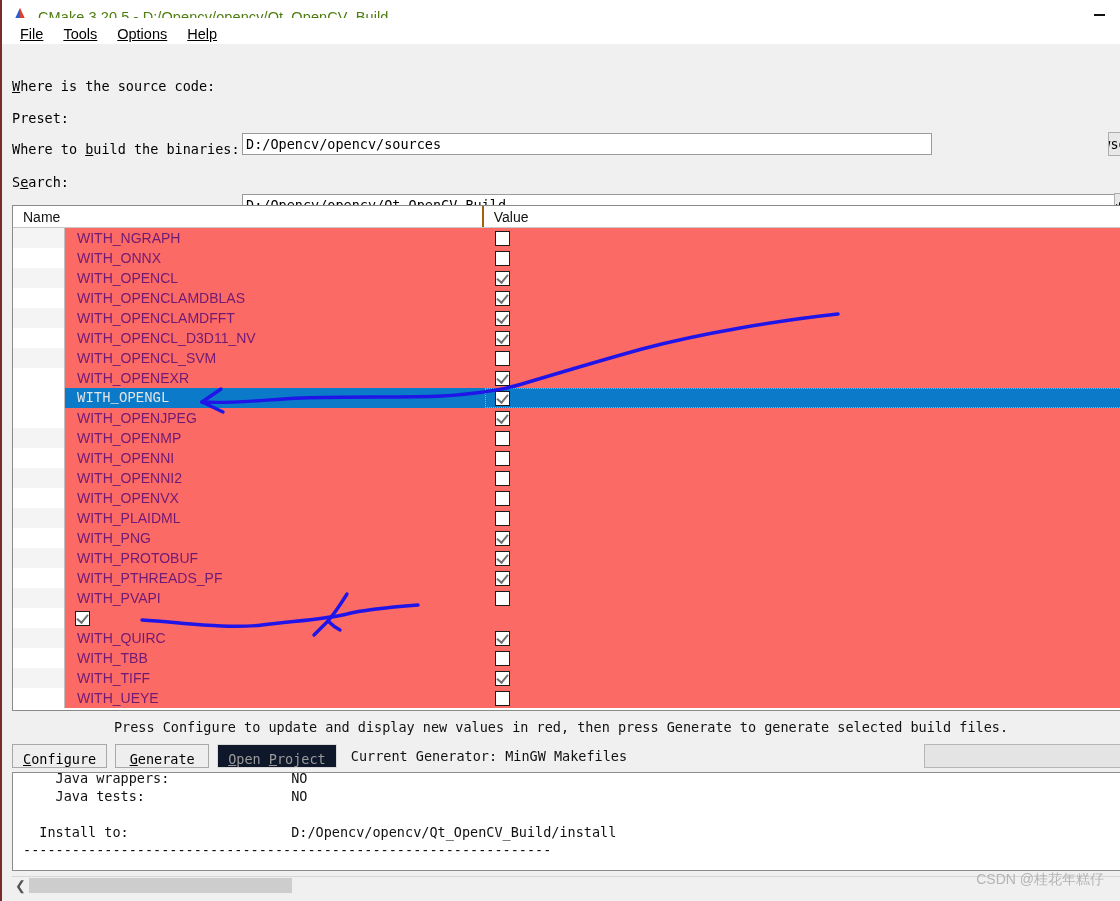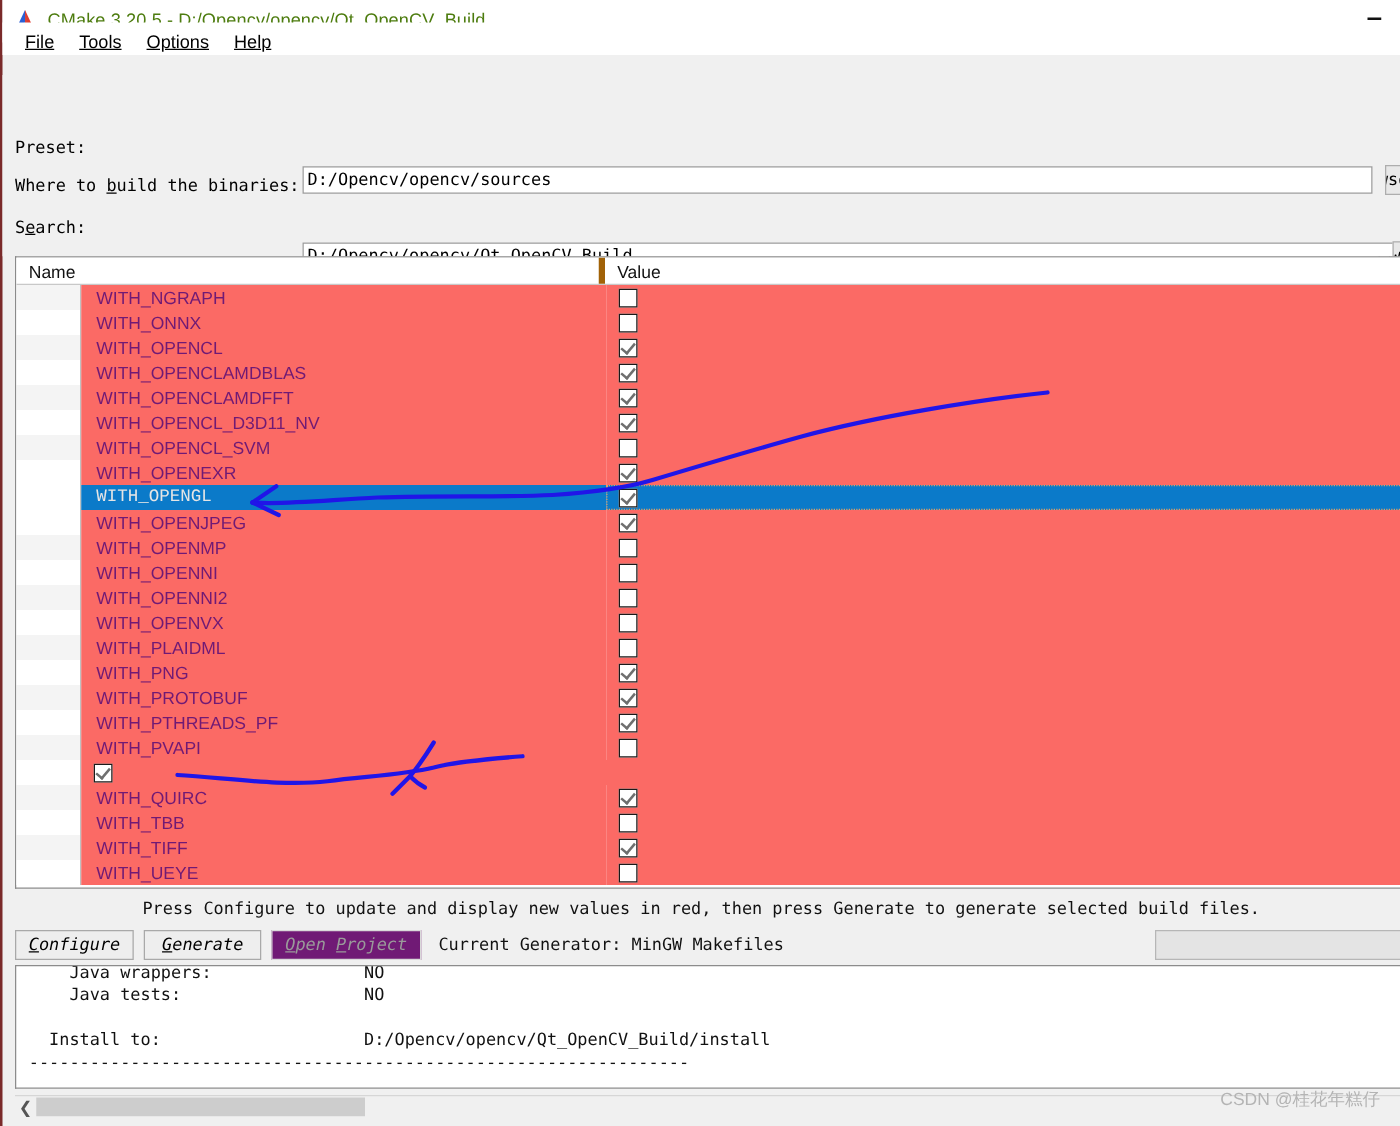--- a/index.html
+++ b/index.html
@@ -139,21 +139,21 @@
     border: 1px solid #8a8a8a; border-right: none;
     background: #fff; overflow: hidden;
   }
   .thead {
     display: flex; height: 22px; background: #ffffff;
     border-bottom: 1px solid #c8c8c8;
   }
   .th {
     font-size: 14px; color: #111; padding-left: 10px;
     display: flex; align-items: center; height: 100%;
-    border-right: 5px solid #a16207;
+    border-right: 2px solid #a16207;
   }
   .th.name { width: 472px; }
   .th.value { width: 640px; border-right: none; }
 
   .tbody { position: relative; }
   .trow { display: flex; height: 20px; position: relative; }
   .indent {
     width: 52px; flex: none; border-right: 1px solid #c0c0c0;
   }
   .indent.alt { background: #f4f4f4; }
@@ -194,26 +194,25 @@
   .hint {
     position: absolute; left: 0; top: 719px; width: 1118px; height: 20px;
     text-align: center;
     font-family: "DejaVu Sans Mono", monospace; font-size: 13.5px; color: #111;
     white-space: nowrap;
   }
   .btnrow { position: absolute; left: 10px; top: 744px; height: 24px; display: flex; align-items: center; gap: 8px;}
   .abtn {
     height: 24px; min-width: 94px; padding: 0 10px;
     background: #eeeeee; border: 1px solid #a9a9a9;
-    display: flex; align-items: center; justify-content: center;
+    display: flex; align-items: flex-end; justify-content: center;
     font-family: "DejaVu Sans Mono", monospace; font-size: 13.5px; color: #000;
     white-space: nowrap;
-    font-style: italic;
-  }
-  .abtn.dis { background: #701a75; border-color: #d9d9d9; color: #9a9a9a; }
+  }
+  .abtn.dis { background: #0f172a; border-color: #d9d9d9; color: #9a9a9a; }
   .abtn u { text-decoration: underline; }
   .genlabel {
     font-family: "DejaVu Sans Mono", monospace; font-size: 13.5px; color: #111;
     margin-left: 6px; white-space: nowrap;
   }
   .progress {
     position: absolute; left: 922px; top: 744px; width: 198px; height: 24px;
     background: #e4e4e4; border: 1px solid #b6b6b6;
   }
 
@@ -268,21 +267,24 @@
 
   <div class="menubar">
     <div class="menu-item">File</div>
     <div class="menu-item">Tools</div>
     <div class="menu-item">Options</div>
     <div class="menu-item">Help</div>
   </div>
 
   <div class="formwrap">
 
-    <div class="tbox" style="position:absolute; left:240px; top:73px; width:856px;">
+    <div class="frow" style="top:14px; left:10px;">
+      <span class="flabel"><u>W</u>here is the source code:</span>
+    </div>
+    <div class="tbox" style="position:absolute; left:240px; top:73px; width:690px;">
       <span>D:/Opencv/opencv/sources</span>
     </div>
     <div class="browse-btn" style="left:1106px; top:72px; width:70px;">
       <span>Browse Source...</span>
     </div>
 
     <div class="frow" style="top:46px; left:10px;">
       <span class="flabel">Preset:</span>
     </div>
 

